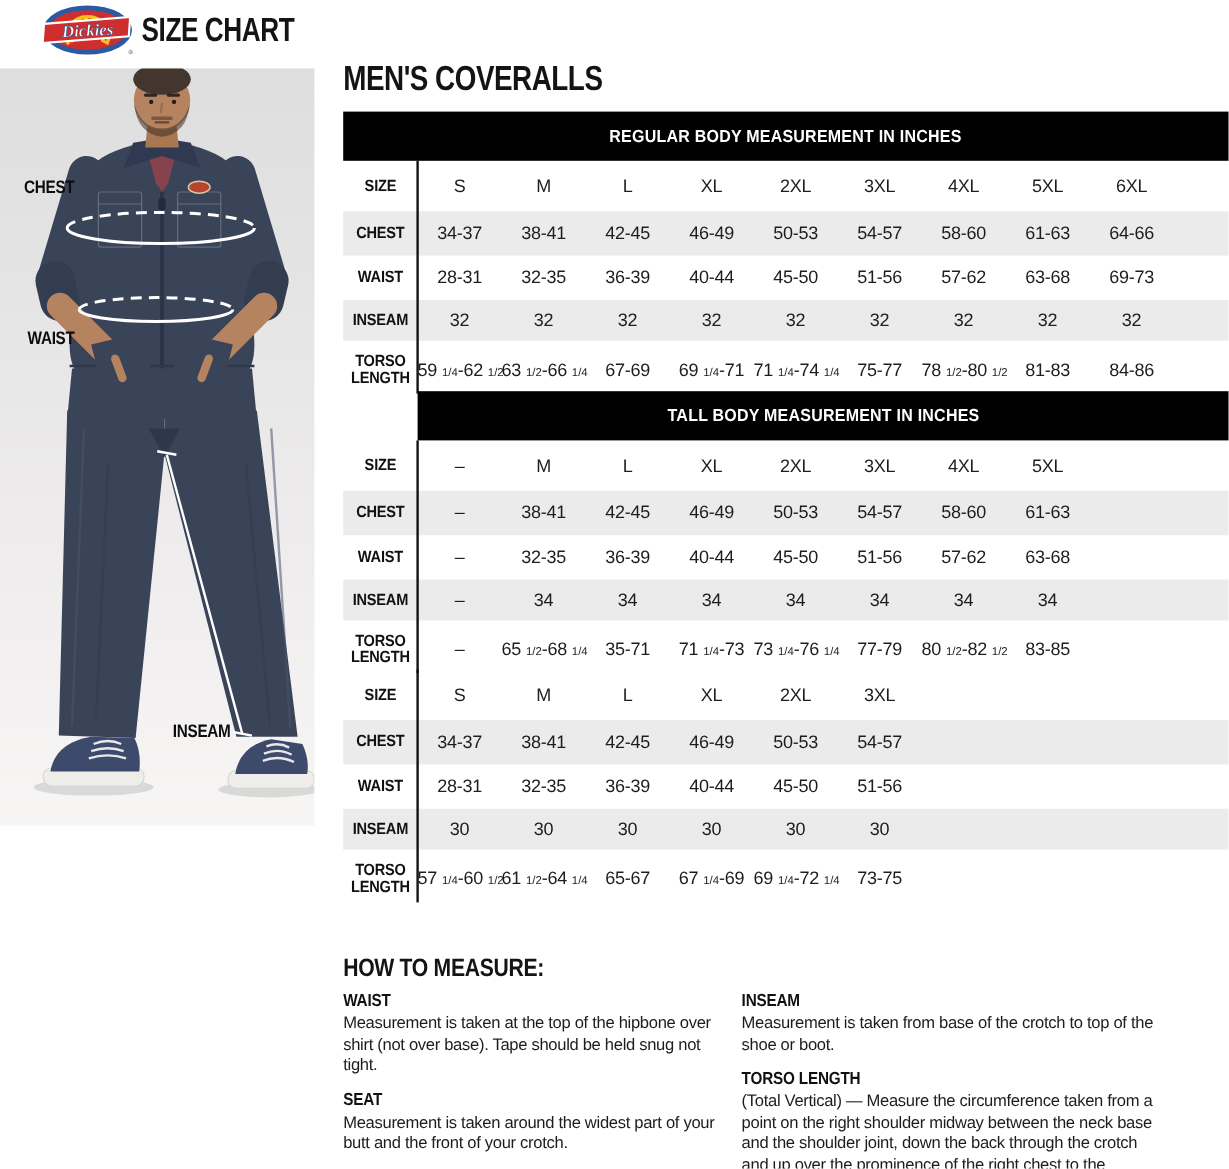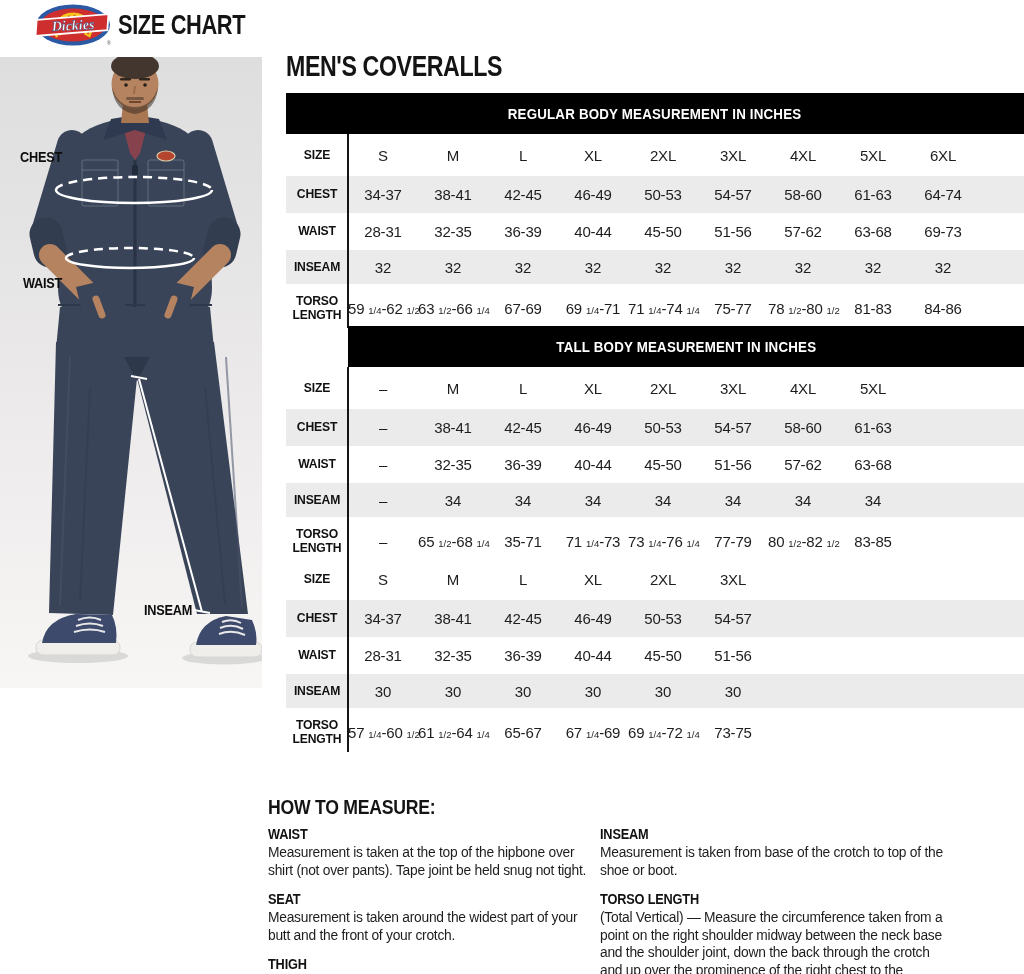--- a/index.html
+++ b/index.html
@@ -41,21 +41,21 @@
   .trow.h-size { height:42px; }
   .trow.h-std  { height:37px; }
   .trow.h-ins  { height:34px; }
   .trow.h-torso{ height:48px; }
   .rl { font-size:13.5px; font-weight:bold; text-align:center; line-height:1.05; color:#111;
         display:flex; align-items:center; justify-content:center; height:100%; transform:scaleX(0.9); letter-spacing:-0.2px; }
   .cv { font-size:15px; text-align:center; color:#1d1d1d; white-space:nowrap; letter-spacing:-0.2px; }
   .cv .fr { font-size:9.5px; letter-spacing:0;text-align:center; }
 
   
-  .htm { position:absolute; left:268px; top:795px; width:738px; }
+  .htm { position:absolute; left:286px; top:795px; width:738px; }
   .htm h2 { font-size:21px; font-weight:bold; color:#141414; letter-spacing:-0.3px;
     display:inline-block; transform:scaleX(0.84); transform-origin:left center; white-space:nowrap; }
   .htm-col { position:absolute; top:30px; }
   .htm-col.left  { left:0;    width:322px; }
   .htm-col.right { left:332px; width:344px; }
   .htm-item { margin-bottom:11px; }
   .htm-term { font-size:14.5px; font-weight:bold; color:#111; letter-spacing:-0.2px;
     display:inline-block; transform:scaleX(0.88); transform-origin:left center; margin-bottom:2px; white-space:nowrap; }
   .htm-desc { font-size:13.8px; line-height:1.27; color:#1d1d1d; letter-spacing:-0.25px; }
 </style>
@@ -183,21 +183,21 @@
         <div class="trow h-std stripe">
           <div class="rl">CHEST</div>
           <div class="cv">34-37</div>
           <div class="cv">38-41</div>
           <div class="cv">42-45</div>
           <div class="cv">46-49</div>
           <div class="cv">50-53</div>
           <div class="cv">54-57</div>
           <div class="cv">58-60</div>
           <div class="cv">61-63</div>
-          <div class="cv">64-74</div>
+          <div class="cv">64-66</div>
           <div></div>
         </div>
         <div class="trow h-std">
           <div class="rl">WAIST</div>
           <div class="cv">28-31</div>
           <div class="cv">32-35</div>
           <div class="cv">36-39</div>
           <div class="cv">40-44</div>
           <div class="cv">45-50</div>
           <div class="cv">51-56</div>
@@ -372,21 +372,21 @@
           <div class="cv"></div>
           <div class="cv"></div>
           <div></div>
         </div>
       </div>
     </section>
 
   <section class="htm">
     <h2>HOW TO MEASURE:</h2>
     <div class="htm-col left">
-        <div class="htm-item"><div class="htm-term">WAIST</div><div class="htm-desc">Measurement is taken at the top of the hipbone over shirt (not over pants). Tape joint be held snug not tight.</div></div>
+        <div class="htm-item"><div class="htm-term">WAIST</div><div class="htm-desc">Measurement is taken at the top of the hipbone over shirt (not over base). Tape should be held snug not tight.</div></div>
         <div class="htm-item"><div class="htm-term">SEAT</div><div class="htm-desc">Measurement is taken around the widest part of your butt and the front of your crotch.</div></div>
         <div class="htm-item"><div class="htm-term">THIGH</div></div>
       </div>
     <div class="htm-col right">
         <div class="htm-item"><div class="htm-term">INSEAM</div><div class="htm-desc">Measurement is taken from base of the crotch to top of the shoe or boot.</div></div>
         <div class="htm-item"><div class="htm-term">TORSO LENGTH</div><div class="htm-desc">(Total Vertical) — Measure the circumference taken from a point on the right shoulder midway between the neck base and the shoulder joint, down the back through the crotch and up over the prominence of the right chest to the starting point, avoiding constriction at the crotch.</div></div>
       </div>
   </section>
 
 </div>

